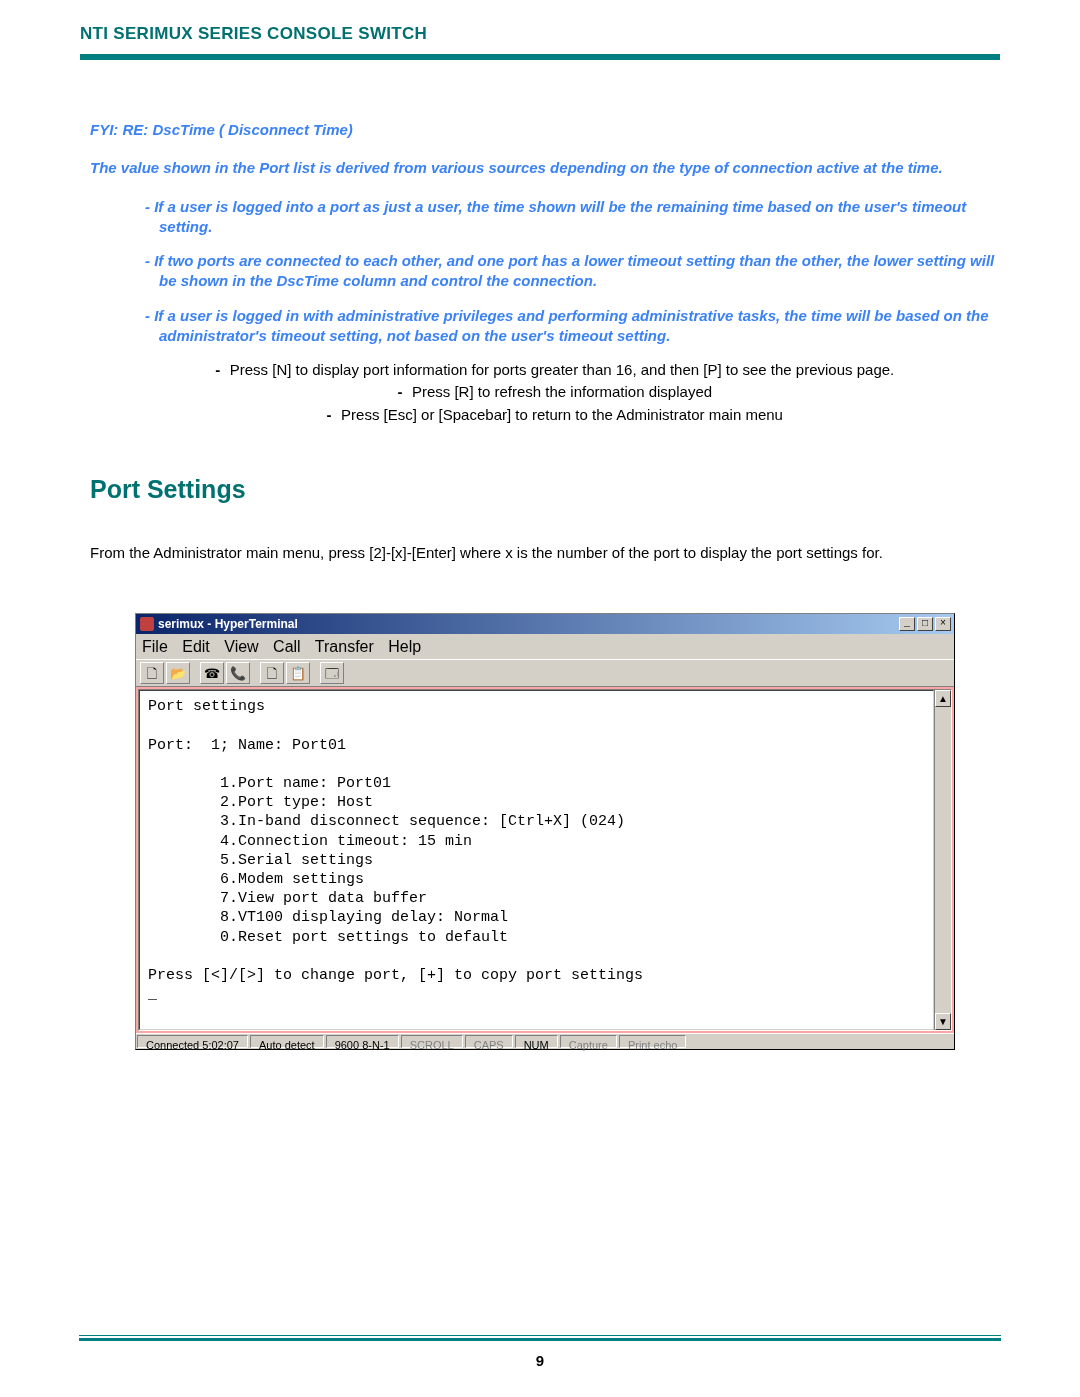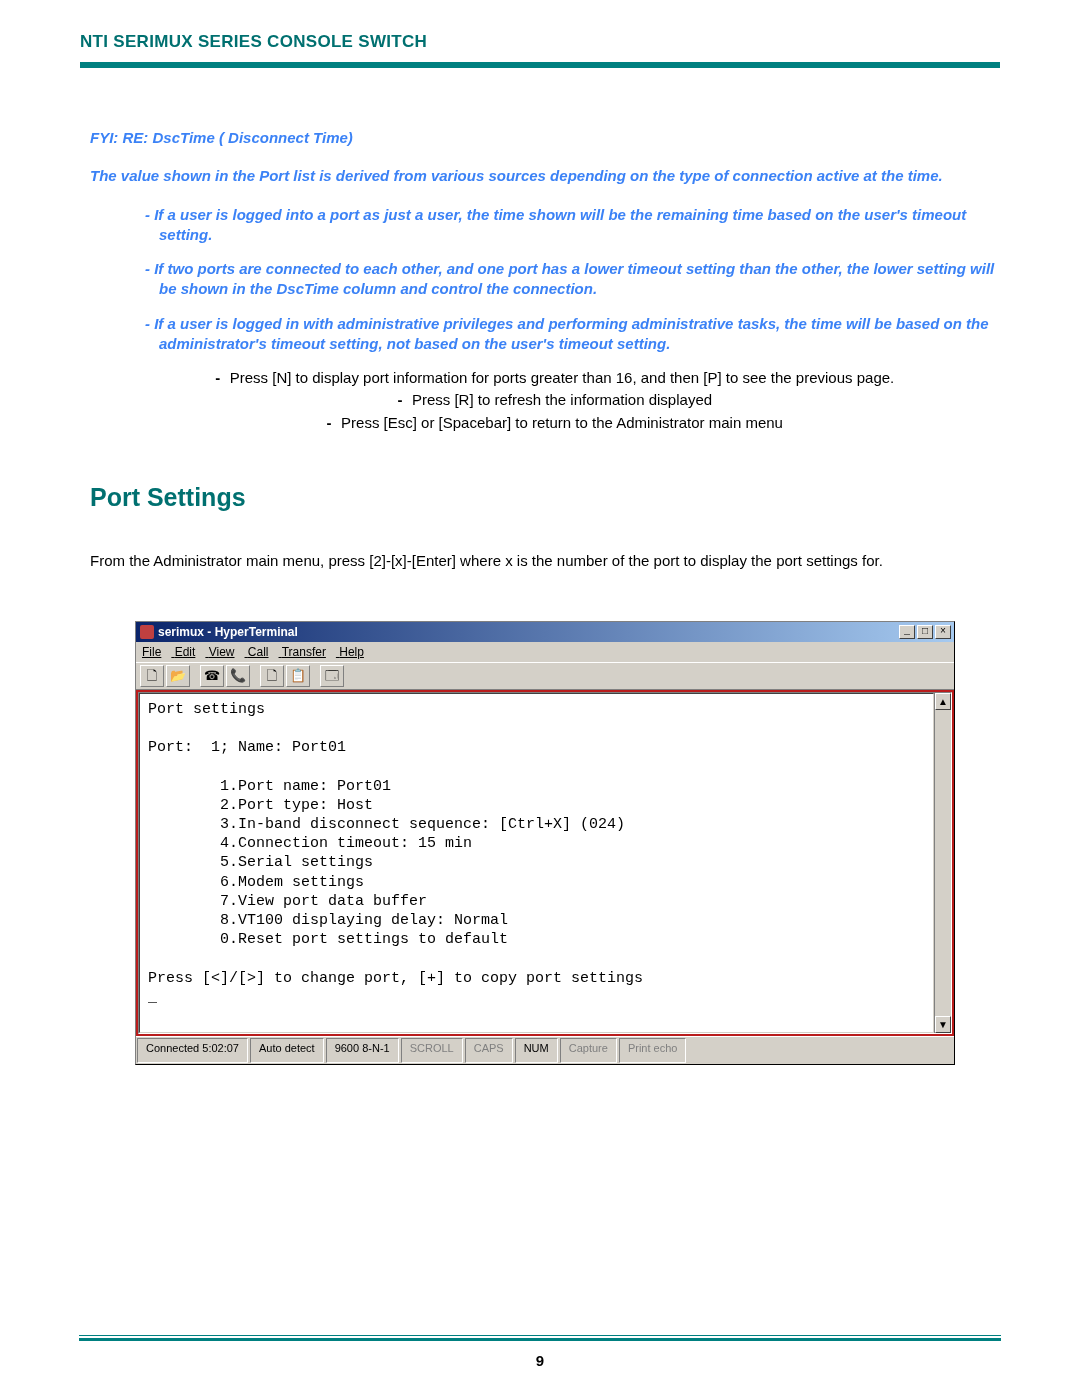--- a/index.html
+++ b/index.html
@@ -4,21 +4,21 @@
 <style>
   * { box-sizing: border-box; margin: 0; padding: 0; }
   body {
     width: 1080px;
     height: 1397px;
     background: #ffffff;
     font-family: Arial, Helvetica, sans-serif;
     position: relative;
   }
   .page-header {
-    padding: 32px 80px 0 80px;
+    padding: 24px 80px 0 80px;
   }
   .doc-title {
     color: #007070;
     font-weight: bold;
     font-size: 17px;
     letter-spacing: 0.3px;
     padding-bottom: 8px;
   }
   .header-rule {
     border-top: 4px solid #008080;
@@ -48,21 +48,21 @@
   }
   .section-para { color:#000; font-size:15px; margin-bottom: 50px; margin-top: 36px;}
   
   .ht-window {
     width: 820px;
     margin: 0 auto;
     border-left: 1px solid #808080;
     border-top: 1px solid #808080;
     border-right: 1px solid #000;
     border-bottom: 1px solid #000;
-    background: #b91c1c;
+    background: #fca5a5;
     position: relative;
   }
   .ht-titlebar {
     height: 20px;
     background: linear-gradient(to right, #0a246a, #a6caf0);
     color: #fff;
     font-size: 12px;
     display: flex;
     align-items: center;
     padding: 0 3px 0 4px;
@@ -74,24 +74,23 @@
   .ht-winbtns { display:flex; gap:2px;}
   .ht-winbtn {
     width:16px; height:14px; background:#d4d0c8;
     border-left:1px solid #fff; border-top:1px solid #fff;
     border-right:1px solid #404040; border-bottom:1px solid #404040;
     font-size:10px; line-height:12px; text-align:center; font-family: "Courier New", monospace;
     color:#000;
   }
   .ht-menubar {
     background:#d4d0c8;
-    font-size:12px;
+    font-size:16px;
     padding: 2px 6px;
     color:#000;
-    text-decoration:underline;
   }
   .ht-menuitem { margin-right: 10px; }
   .ht-toolbar {
     background:#d4d0c8;
     border-top:1px solid #fff;
     border-bottom:1px solid #808080;
     height:28px;
     display:flex; align-items:center;
     padding: 0 4px;
     gap:2px;
@@ -142,21 +141,21 @@
     border-left:1px solid #fff; border-top:1px solid #fff;
     border-right:1px solid #404040; border-bottom:1px solid #404040;
     font-size:10px; text-align:center; line-height:15px;
   }
   .ht-status {
     background:#d4d0c8;
     border-top:1px solid #fff;
     display:flex;
     font-size:11px;
     color:#000;
-    height:28px;
+    height:16px;
   }
   .st-cell {
     border-left:1px solid #808080;
     border-top:1px solid #808080;
     border-right:1px solid #fff;
     border-bottom:1px solid #fff;
     padding: 2px 8px;
     margin:1px;
     white-space:nowrap;
   }

